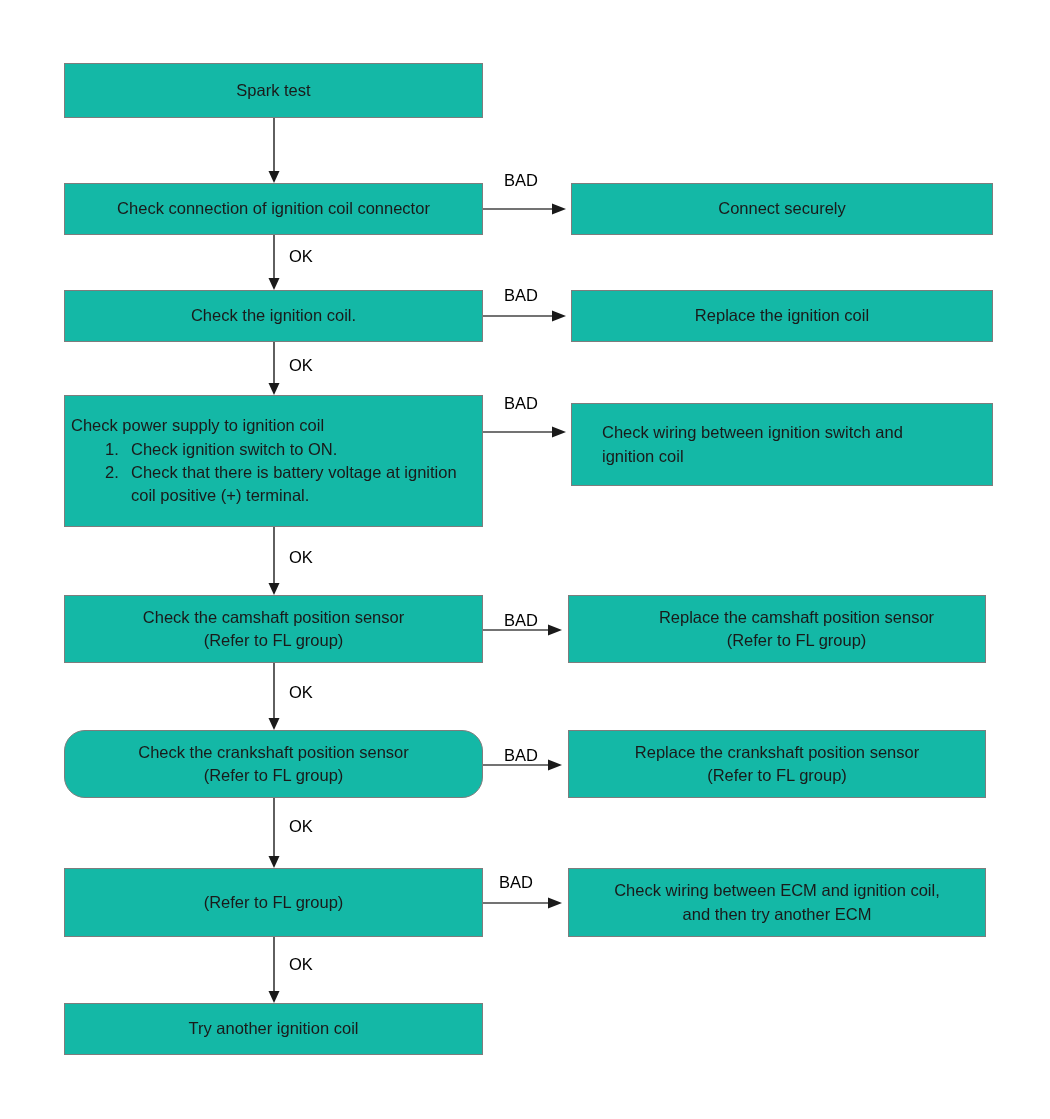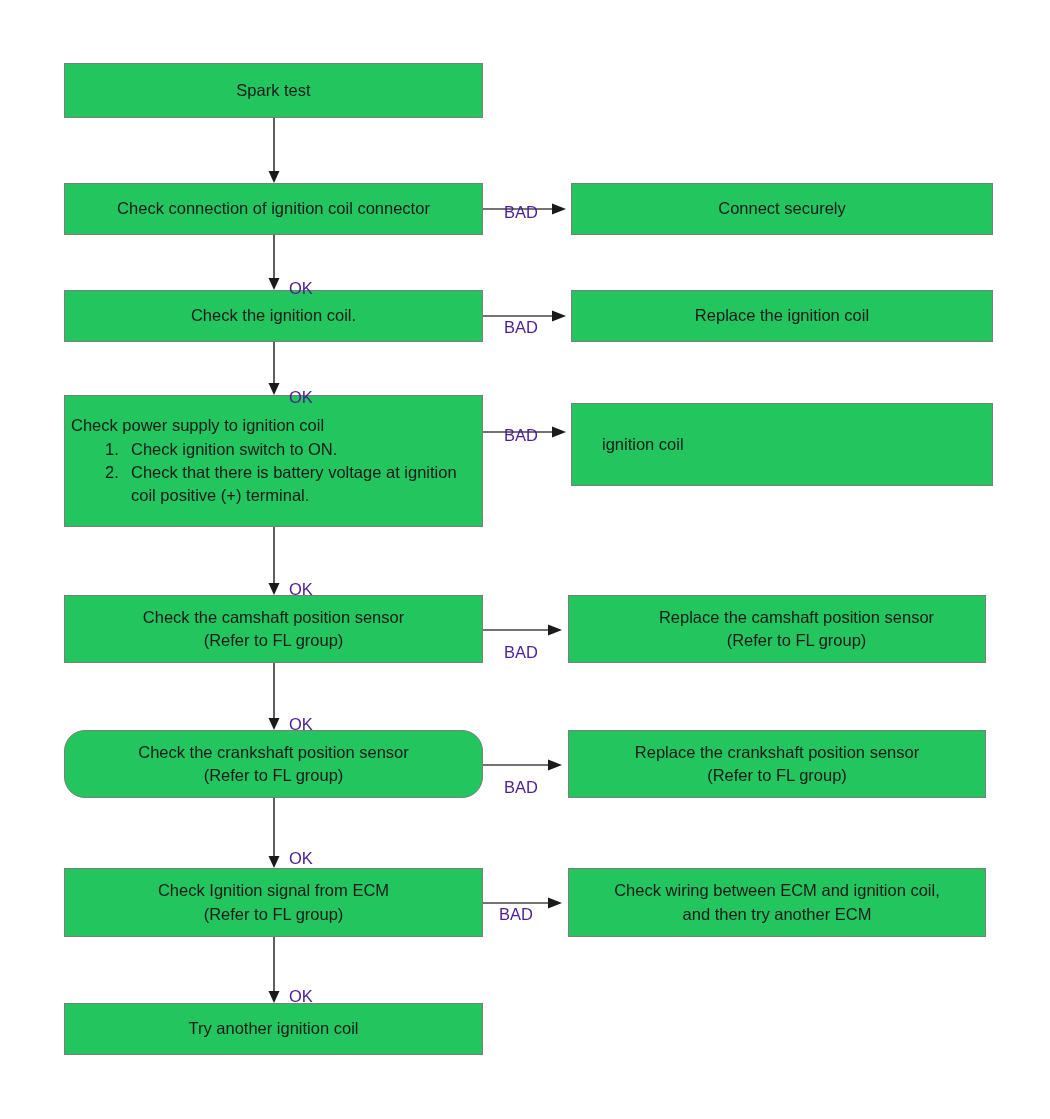--- a/index.html
+++ b/index.html
@@ -15,21 +15,21 @@
     position: relative;
     width: 1050px;
     height: 1119px;
     background: #ffffff;
     overflow: hidden;
   }
   .node {
     position: absolute;
     box-sizing: border-box;
     border: 1.5px solid #7d7d7d;
-    background: #22c55e;
+    background: #14b8a6;
     display: flex;
     align-items: center;
     justify-content: center;
     text-align: center;
     font-size: 16.5px;
     line-height: 1.42;
     color: #1a1a1a;
     padding: 2px 8px;
   }
   .node.left-align {
@@ -52,23 +52,22 @@
   }
   .node .ol li .num {
     position: absolute;
     left: 0;
     top: 0;
   }
   .edge-label {
     position: absolute;
     font-size: 16.5px;
     line-height: 1;
-    color: #4c1d95;
+    color: #000000;
     white-space: nowrap;
-    margin-top: 32px;
   }
   svg.wires {
     position: absolute;
     left: 0;
     top: 0;
     width: 1050px;
     height: 1119px;
     pointer-events: none;
   }
   svg.wires line, svg.wires path {
@@ -162,39 +161,39 @@
 
   <div class="node" style="left:64px; top:730px; width:419px; height:68px;border-radius:21px;">
     <div class="stack">
       <span class="line">Check the crankshaft position sensor</span>
       <span class="line">(Refer to FL group)</span>
     </div>
   </div>
 
   <div class="node" style="left:64px; top:868px; width:419px; height:69px;">
     <div class="stack">
-      <span class="line">Check Ignition signal from ECM</span>
       <span class="line">(Refer to FL group)</span>
     </div>
   </div>
 
   <div class="node" style="left:64px; top:1003px; width:419px; height:52px;">
     <span>Try another ignition coil</span>
   </div>
 
   <div class="node" style="left:571px; top:183px; width:422px; height:52px;">
     <span>Connect securely</span>
   </div>
 
   <div class="node" style="left:571px; top:290px; width:422px; height:52px;">
     <span>Replace the ignition coil</span>
   </div>
 
   <div class="node left-align" style="left:571px; top:403px; width:422px; height:83px; padding-left:30px;">
     <div class="stack">
+      <span class="line">Check wiring between ignition switch and</span>
       <span class="line">ignition coil</span>
     </div>
   </div>
 
   <div class="node" style="left:568px; top:595px; width:418px; height:68px;padding-left:47px;">
     <div class="stack">
       <span class="line">Replace the camshaft position sensor</span>
       <span class="line">(Refer to FL group)</span>
     </div>
   </div>

